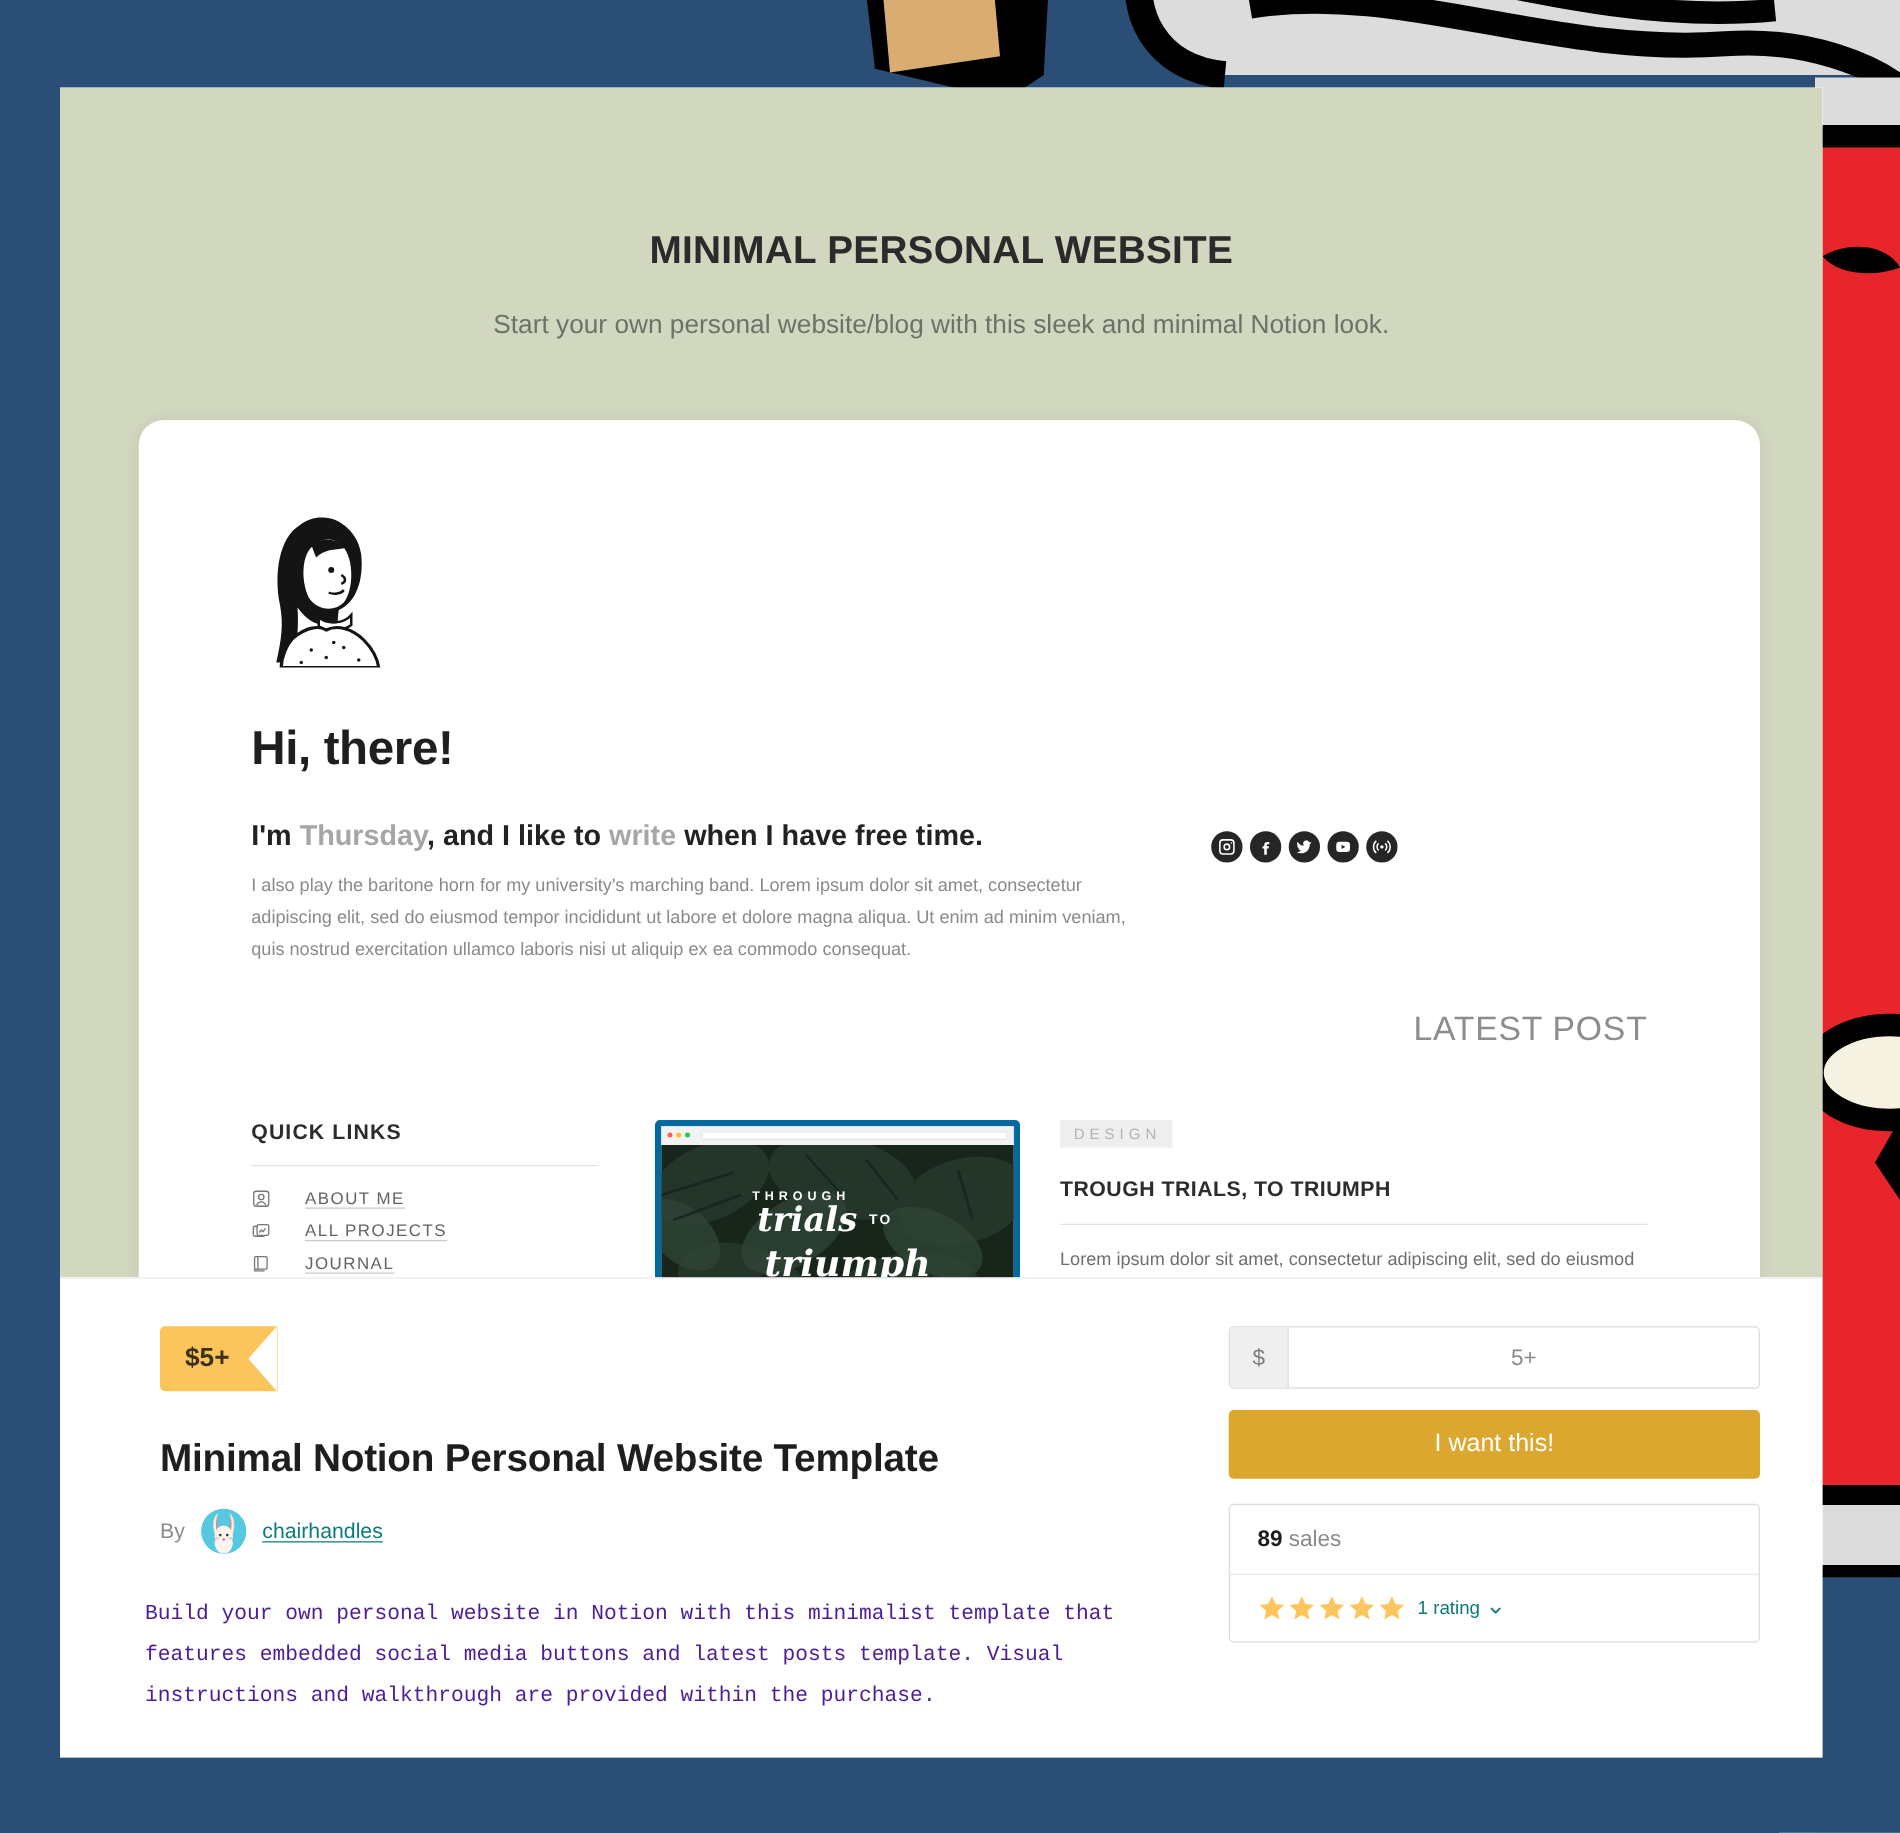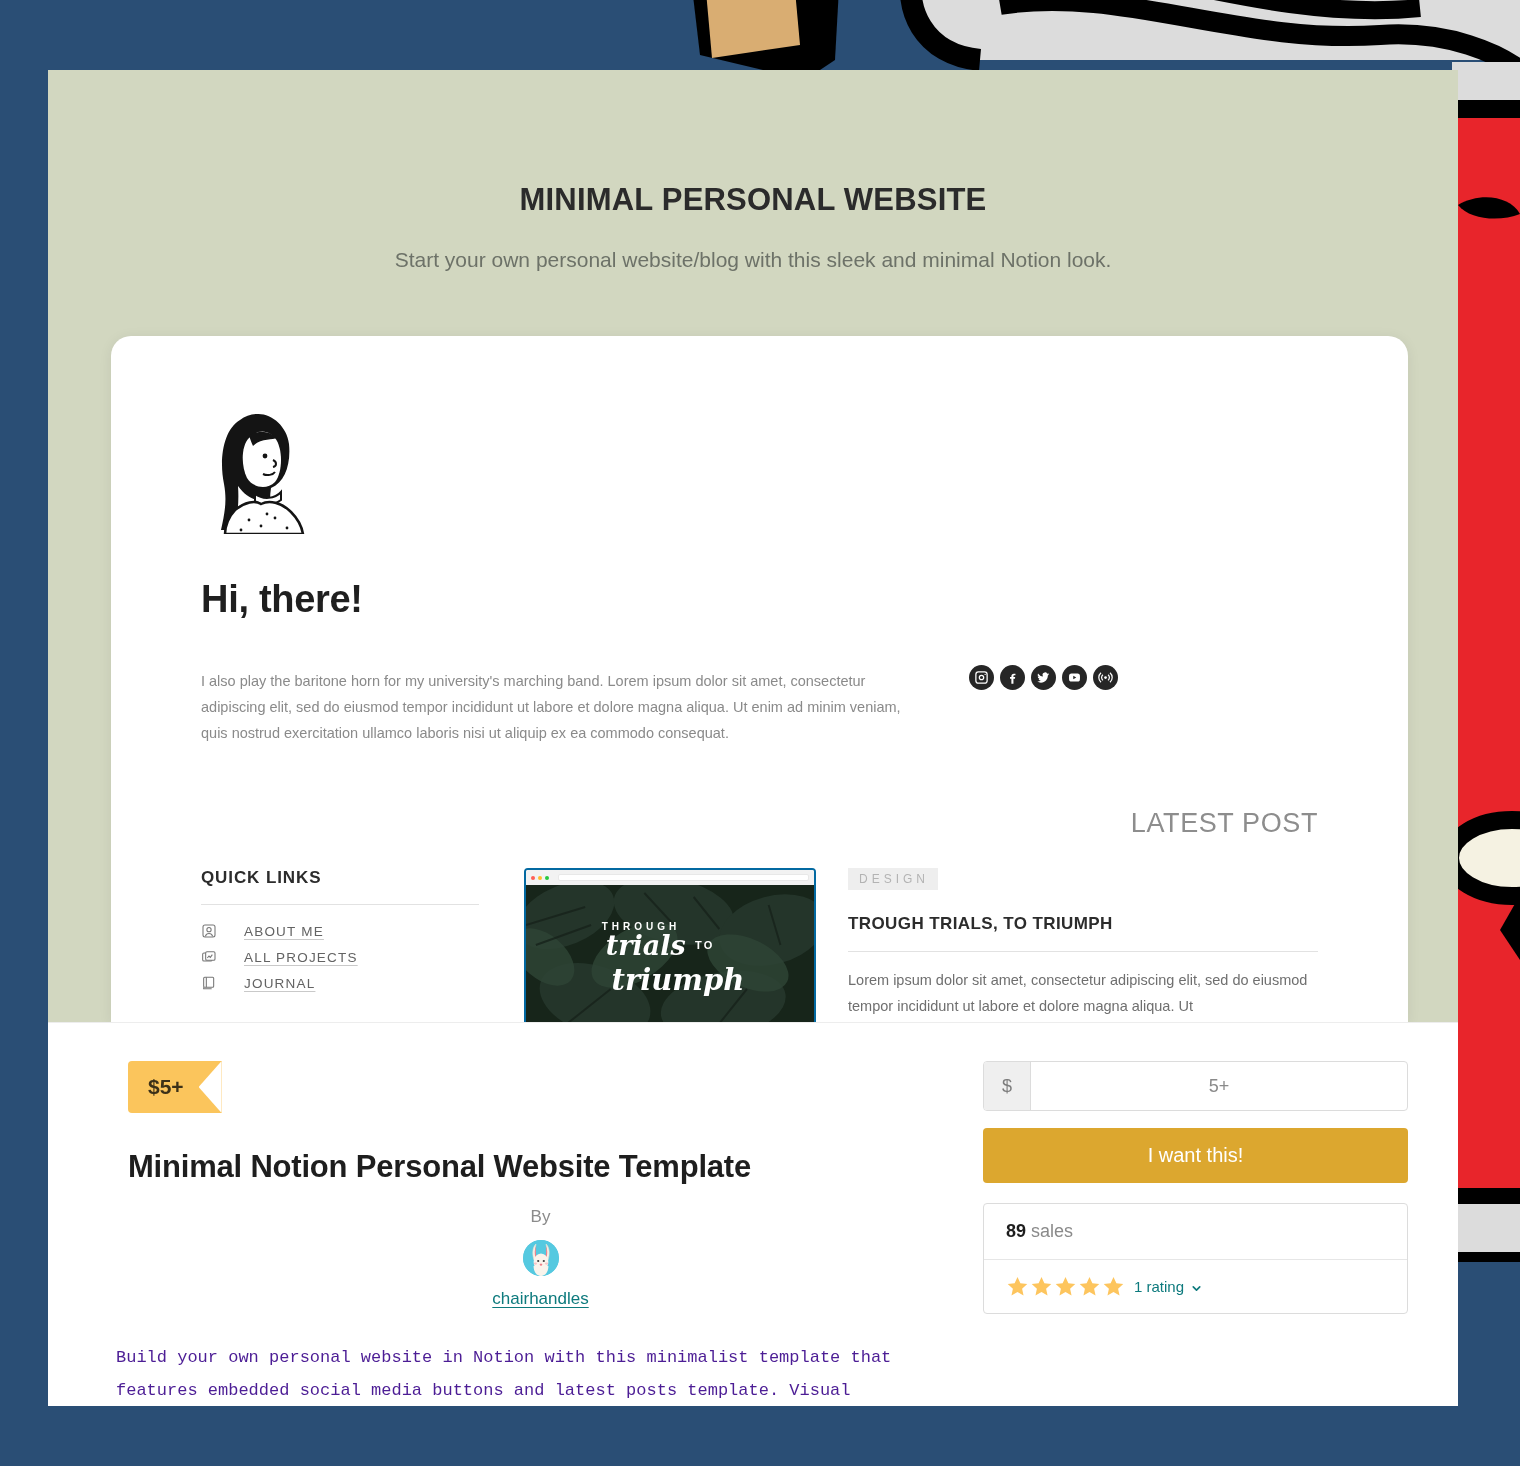--- a/index.html
+++ b/index.html
@@ -105,21 +105,21 @@
   .ql-item svg { width: 16px; height: 16px; flex: none; }
   .ql-label {
     font-size: 13.5px; color: #636363; letter-spacing: 1.2px;
     text-decoration: underline; text-underline-offset: 3px;
     text-decoration-color: #c9c9c9;
   }
 
   .thumb-col { width: 292px; flex: none; margin-left: 45px; }
   .browser-thumb {
     width: 292px; height: 170px; background: #fff;
-    border: 2px solid #0369a1; border-radius: 4px;
+    border: 5px solid #0369a1; border-radius: 4px;
     overflow: hidden; position: relative;
   }
   .bt-bar { height: 15px; background: #f2f2f2; display: flex;
             align-items: center; padding: 0 5px; gap: 3px; }
   .bt-dot { width: 4px; height: 4px; border-radius: 50%; }
   .bt-url { flex: 1; height: 7px; background: #fff; border-radius: 2px;
             margin-left: 6px; border: 1px solid #e8e8e8; }
   .bt-hero { position: relative; height: 155px; background: #1c2a20; overflow: hidden; }
   .bt-hero svg { position: absolute; inset: 0; width: 100%; height: 100%; }
   .bt-script { position: absolute; left: 0; right: 0; top: 36px; text-align: center;
@@ -164,21 +164,21 @@
   .ribbon::after {
     content: ""; position: absolute; right: 0; top: 0; bottom: 0;
     width: 23px; background: #fff;
     clip-path: polygon(100% 0, 0 50%, 100% 100%);
   }
 
   .prod-title {
     font-size: 31px; font-weight: bold; color: #1e1e1e;
     margin: 36px 0 12px 50px; letter-spacing: -.2px;
   }
-  .by-row { display: flex; align-items: center; gap: 13px; margin: 22px 0 0 50px; flex-direction: column; }
+  .by-row { display: flex; align-items: center; gap: 13px; margin: 22px 0 0 50px; }
   .by-label { font-size: 17px; color: #8b8b8b; }
   .by-avatar { width: 36px; height: 36px; border-radius: 50%; overflow: hidden;
                background: #55c4dd; flex: none; }
   .by-avatar svg { width: 36px; height: 36px; display: block; }
   .by-name {
     font-size: 17px; color: #0d7a7d; text-decoration: underline;
     text-underline-offset: 3px;
   }
   .prod-desc {
     font-size: 17px; color: #4c1d95; line-height: 1.95;
@@ -276,20 +276,21 @@
           <circle cx="70" cy="110" r="1.4" fill="#141414"></circle>
             <circle cx="82" cy="120" r="1.4" fill="#141414"></circle>
           <circle cx="62" cy="106" r="1.4" fill="#141414"></circle>
             <circle cx="36" cy="122" r="1.4" fill="#141414"></circle>
         </svg>
 
         <div class="hi-there">Hi, there!</div>
 
         <div class="tagline-row">
           <div class="tagline-col">
+            <div class="tagline"><span>I'm </span><span class="muted">Thursday</span><span>, and I like to </span><span class="muted">write</span><span> when I have free time.</span></div>
             <div class="body-copy">I also play the baritone horn for my university's marching band. Lorem ipsum dolor sit amet, consectetur adipiscing elit, sed do eiusmod tempor incididunt ut labore et dolore magna aliqua. Ut enim ad minim veniam, quis nostrud exercitation ullamco laboris nisi ut aliquip ex ea commodo consequat.</div>
           </div>
 
           <div class="socials">
             <a class="soc">
               <svg viewBox="0 0 24 24">
                   <path d="M7 2h10a5 5 0 015 5v10a5 5 0 01-5 5H7a5 5 0 01-5-5V7a5 5 0 015-5zm0 2a3 3 0 00-3 3v10a3 3 0 003 3h10a3 3 0 003-3V7a3 3 0 00-3-3H7zm5 3.5a4.5 4.5 0 110 9 4.5 4.5 0 010-9zm0 2a2.5 2.5 0 100 5 2.5 2.5 0 000-5zM17.8 6a1 1 0 110 2 1 1 0 010-2z"></path>
                 </svg>
             </a>
             <a class="soc">

